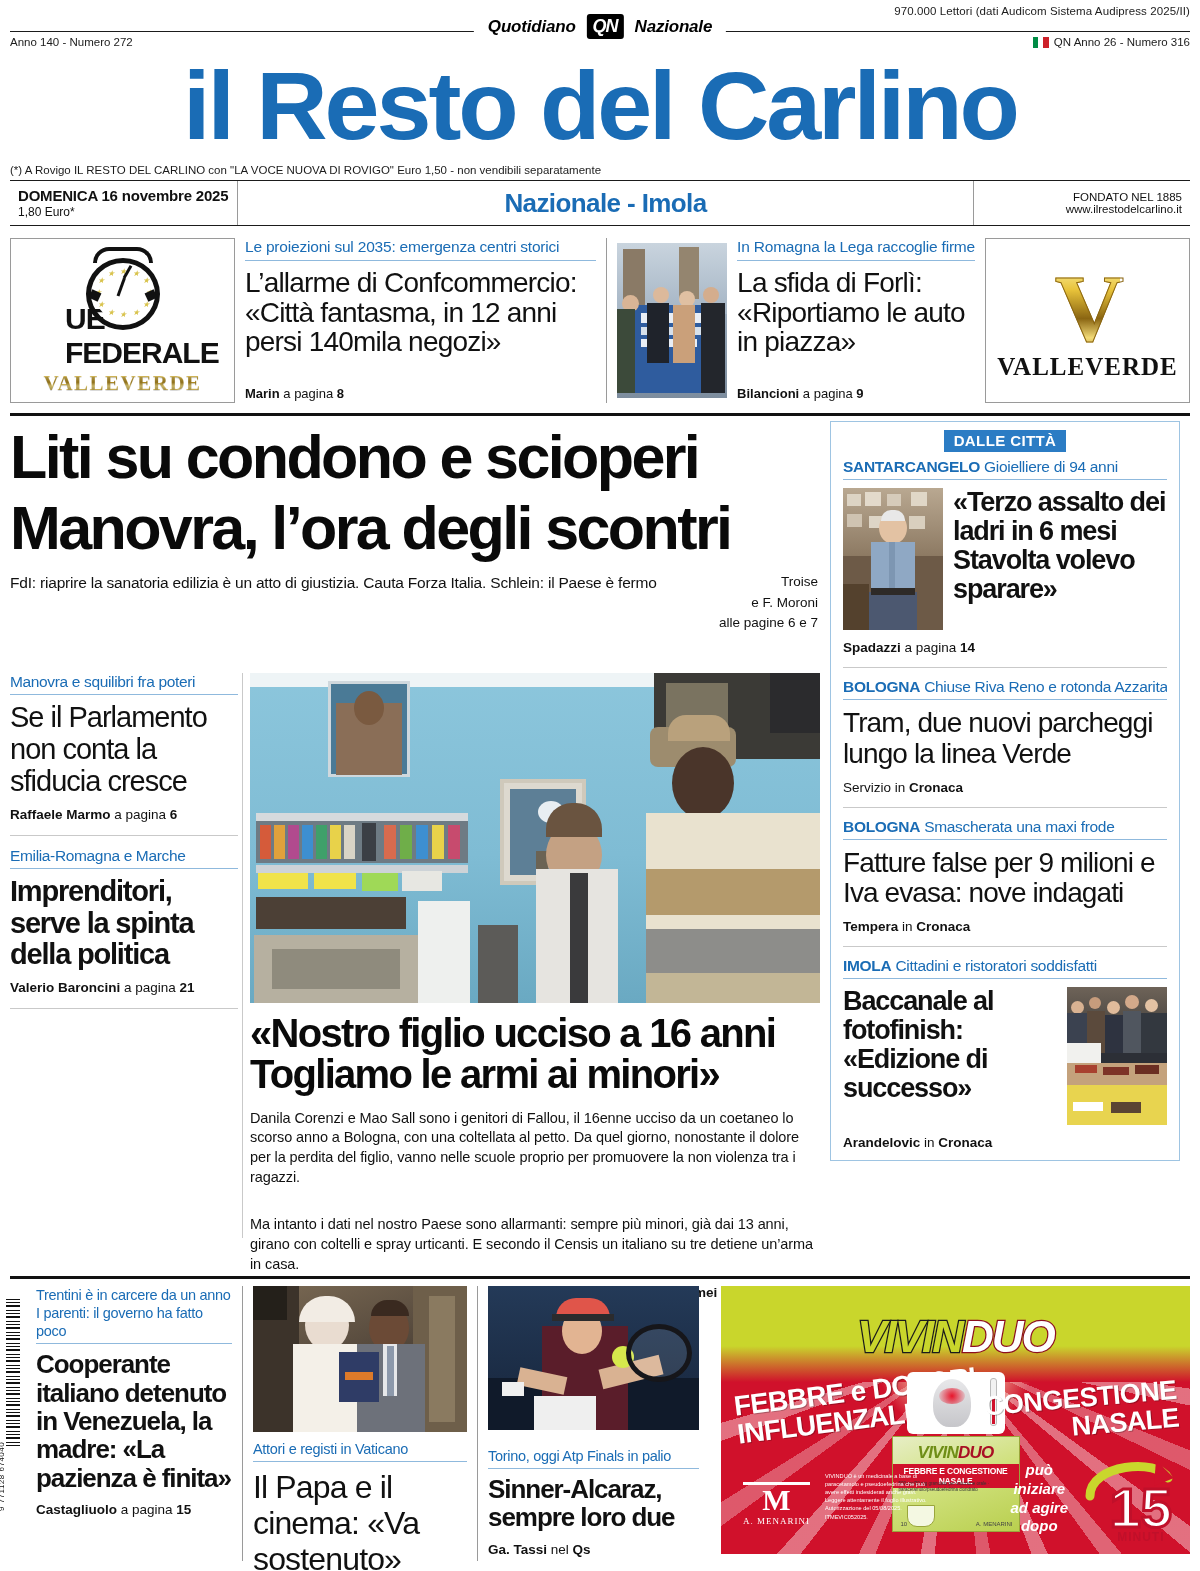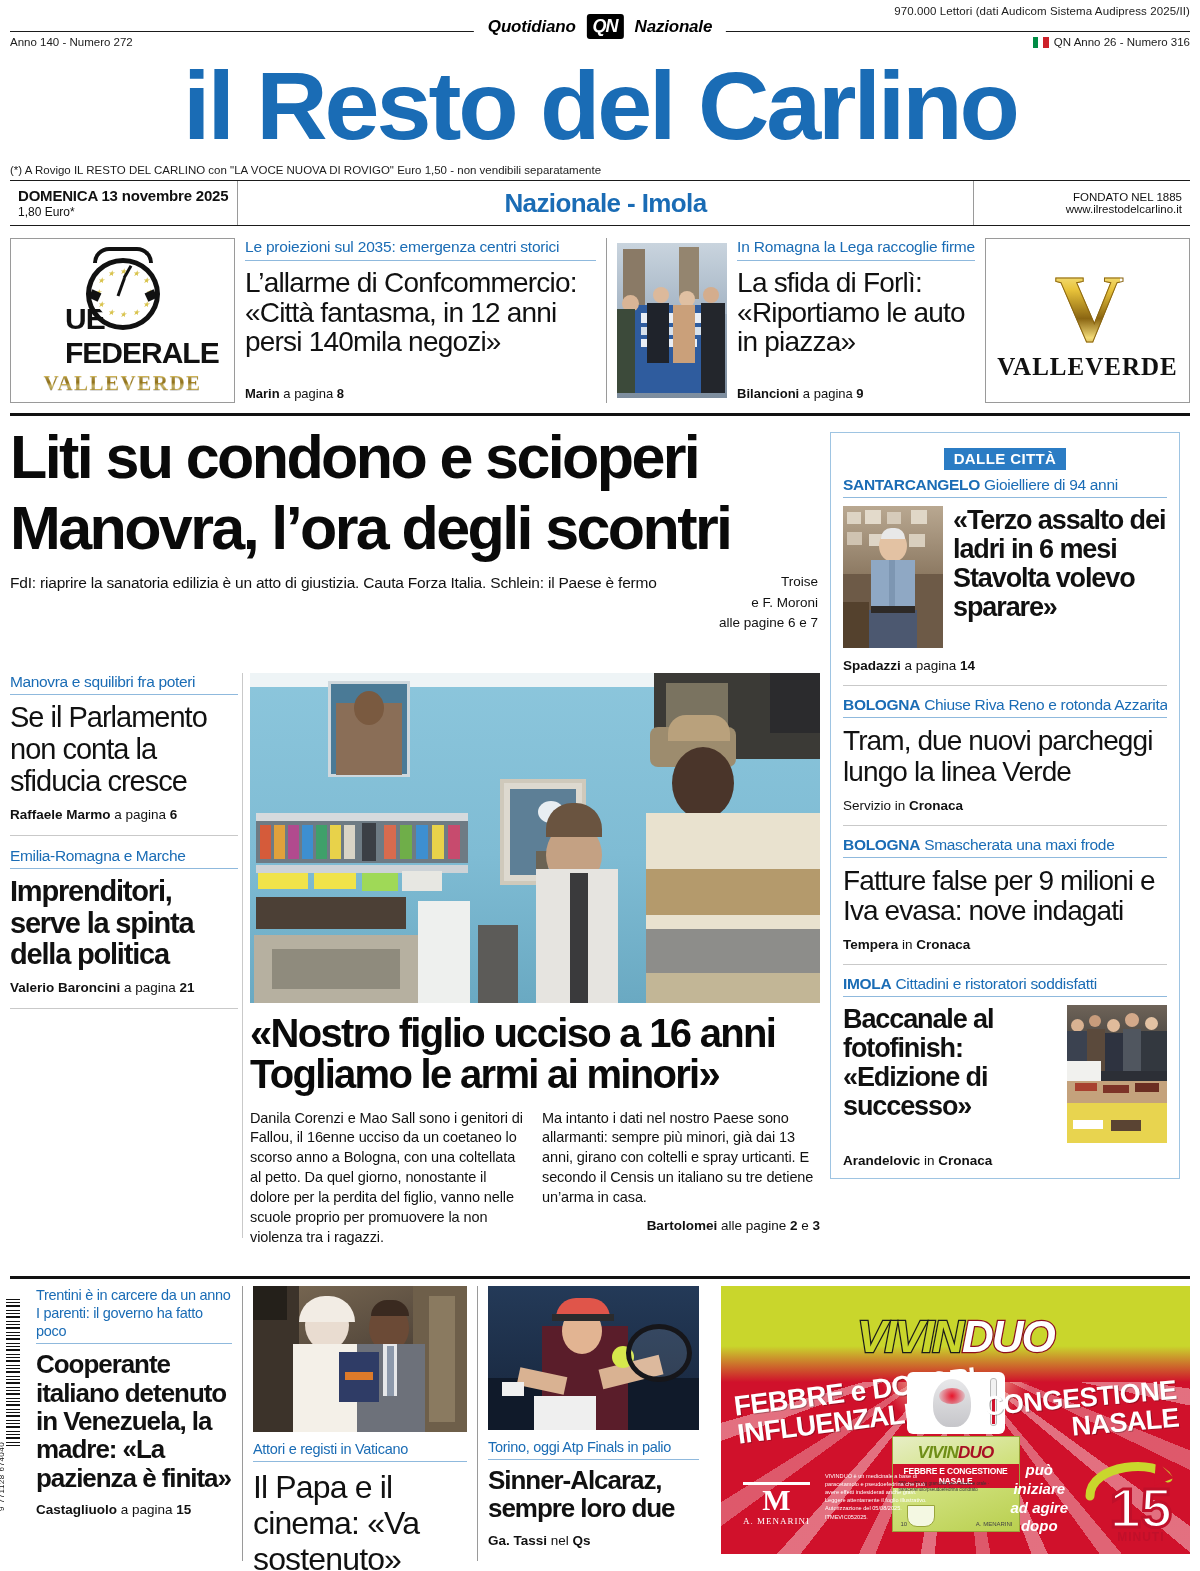--- a/index.html
+++ b/index.html
@@ -112,21 +112,21 @@
     font-size:61px; line-height:0.97; font-weight:bold; letter-spacing:-2.6px;
     margin-top:12px; color:#0a0a0a;
   }
   .sub-row { display:flex; margin-top:14px; padding-bottom:10px; }
   .sub-text { flex:1; font-size:15.5px; line-height:1.42; letter-spacing:-.2px; }
   .sub-by { width:130px; text-align:right; font-size:13.5px; line-height:1.5; }
   .sub-by b { font-weight:normal;text-align:right; }
 
   
   .sidebar {
-    width:350px; border:1px solid #9ec4e2; margin-top:16px; padding:15px 12px 10px 12px;
+    width:350px; border:1px solid #9ec4e2; margin-top:5px; padding:8px 12px 10px 12px;
     align-self:flex-start; position:relative;
   }
   .citybadge {
     background:#2b7cc4; color:#fff; font-weight:bold; font-size:15px; letter-spacing:.4px;
     display:inline-block; padding:2px 10px 3px 10px; margin:0 auto 6px auto;
   }
   .badge-center { text-align:center; }
   .city-kicker {
     font-size:15.5px; color:#1a6cb5; border-bottom:1.5px solid #8fb9dd; padding-bottom:3px;
     letter-spacing:-.3px; white-space:nowrap; overflow:hidden;
@@ -139,21 +139,21 @@
   .city-by { font-size:13.5px; margin-top:10px; }
   .city-by b { font-weight:bold; }
   .city-sep { height:1px; background:#c9c9c9; margin:12px 0 10px 0; }
 
   
   .center-col { position:absolute; left:250px; top:673px; width:570px; }
   .photo-main { width:570px; height:330px; }
   .center-head {
     font-weight:bold; font-size:40px; line-height:1.02; letter-spacing:-1.7px; margin-top:10px; color:#0a0a0a;
   }
-  .center-cols { display:flex; gap:14px; margin-top:14px; }
+  .center-cols { display:flex; gap:27px; margin-top:14px;flex-direction:column; }
   .center-cols p { font-size:14.5px; line-height:1.37; flex:1; letter-spacing:-.1px; }
   .center-by { text-align:right; font-size:13.5px; margin-top:10px; }
   .center-by b { font-weight:bold; }
 
   
   .leftcol { position:absolute; left:10px; top:673px; width:228px; }
   .lc-kicker { font-size:15.5px; color:#1a6cb5; border-bottom:1.5px solid #8fb9dd; padding-bottom:3px; letter-spacing:-.35px; white-space:nowrap; }
   .lc-head { font-size:29px; line-height:1.1; letter-spacing:-1px; margin-top:7px; }
   .lc-head.bold { font-weight:bold; letter-spacing:-1.2px; }
   .lc-by { font-size:13.5px; margin-top:9px; }
@@ -290,21 +290,21 @@
         </span>
       <span>QN Anno 26 - Numero 316</span>
     </div>
   </div>
 
   <div class="masthead">il Resto del Carlino</div>
   <div class="rovigo-note">(*) A Rovigo IL RESTO DEL CARLINO con "LA VOCE NUOVA DI ROVIGO" Euro 1,50 - non vendibili separatamente</div>
 
   <div class="infoline">
     <div class="cell cell-date">
-      <div class="d1">DOMENICA 13 novembre 2025</div>
+      <div class="d1">DOMENICA 16 novembre 2025</div>
       <div class="d2">1,80 Euro*</div>
     </div>
     <div class="cell cell-edition">
       <span>Nazionale - Imola</span>
     </div>
     <div class="cell cell-found">
       <div class="f1">FONDATO NEL 1885</div>
       <div class="f2">www.ilrestodelcarlino.it</div>
     </div>
   </div>
@@ -639,21 +639,21 @@
         <div class="o" style="left:74px;top:22px;width:40px;height:46px;background:#e2b492;"></div>
         <div class="r" style="left:68px;top:12px;width:54px;height:20px;border-radius:24px 24px 0 0;background:#e0554a;"></div>
         <div class="r" style="left:64px;top:28px;width:62px;height:7px;background:#2b2b2d;"></div>
         <div class="r" style="left:112px;top:76px;width:62px;height:20px;background:#d9b292;transform:rotate(-14deg);"></div>
         <div class="o" style="left:124px;top:60px;width:22px;height:22px;background:#d6e84c;"></div>
         <div class="o" style="left:138px;top:38px;width:66px;height:58px;border:5px solid #16161a;background:rgba(255,255,255,.1);"></div>
         <div class="r" style="left:30px;top:86px;width:48px;height:18px;background:#d9b292;transform:rotate(12deg);"></div>
         <div class="r" style="left:14px;top:96px;width:22px;height:14px;background:#f0f0f0;"></div>
         <div class="r" style="left:46px;top:110px;width:62px;height:34px;background:#efefef;"></div>
       </div>
-      <div class="b-kick ul" style="margin-top:8px;">Torino, oggi Atp Finals in palio</div>
+      <div class="b-kick ul" style="margin-top:17px;">Torino, oggi Atp Finals in palio</div>
       <div class="b-head-bold">Sinner-Alcaraz, sempre loro due</div>
       <div class="b-by">
         <b>Ga. Tassi</b><span> nel </span><b>Qs</b>
       </div>
     </div>
 
     <div class="b4">
       <div class="vivin">
         <div class="vv-sun"></div>
         <div class="vv-green"></div>

